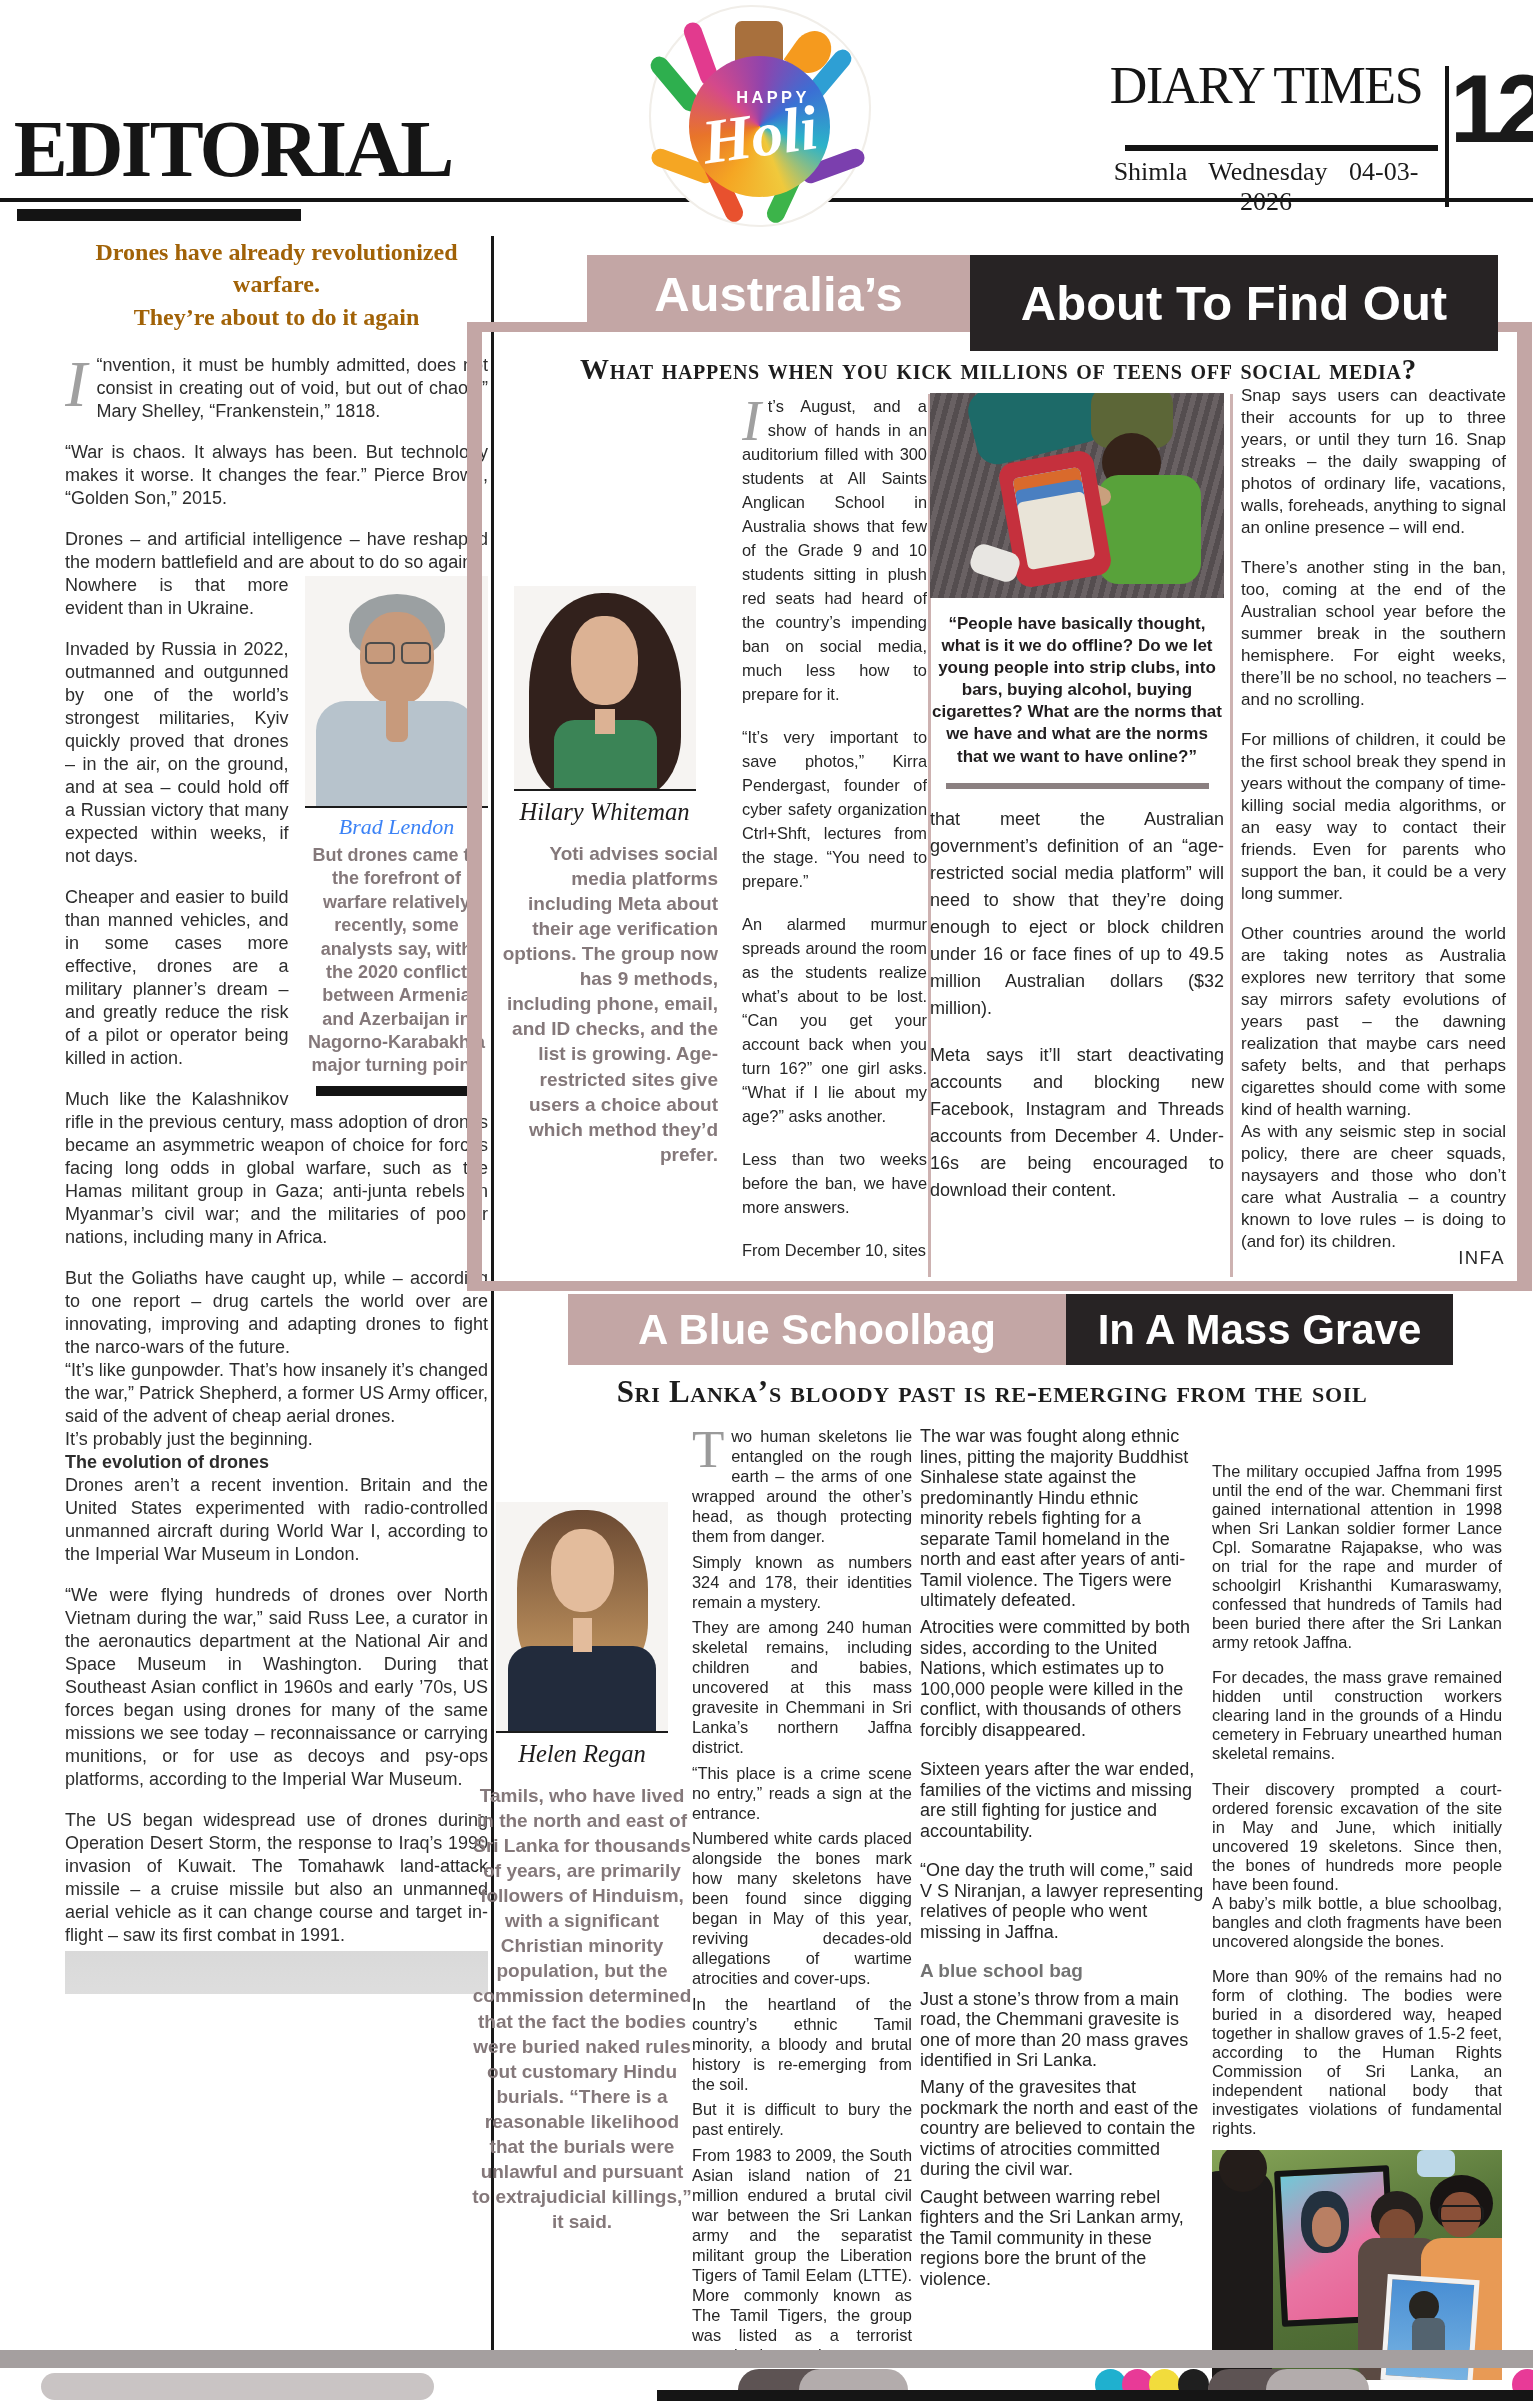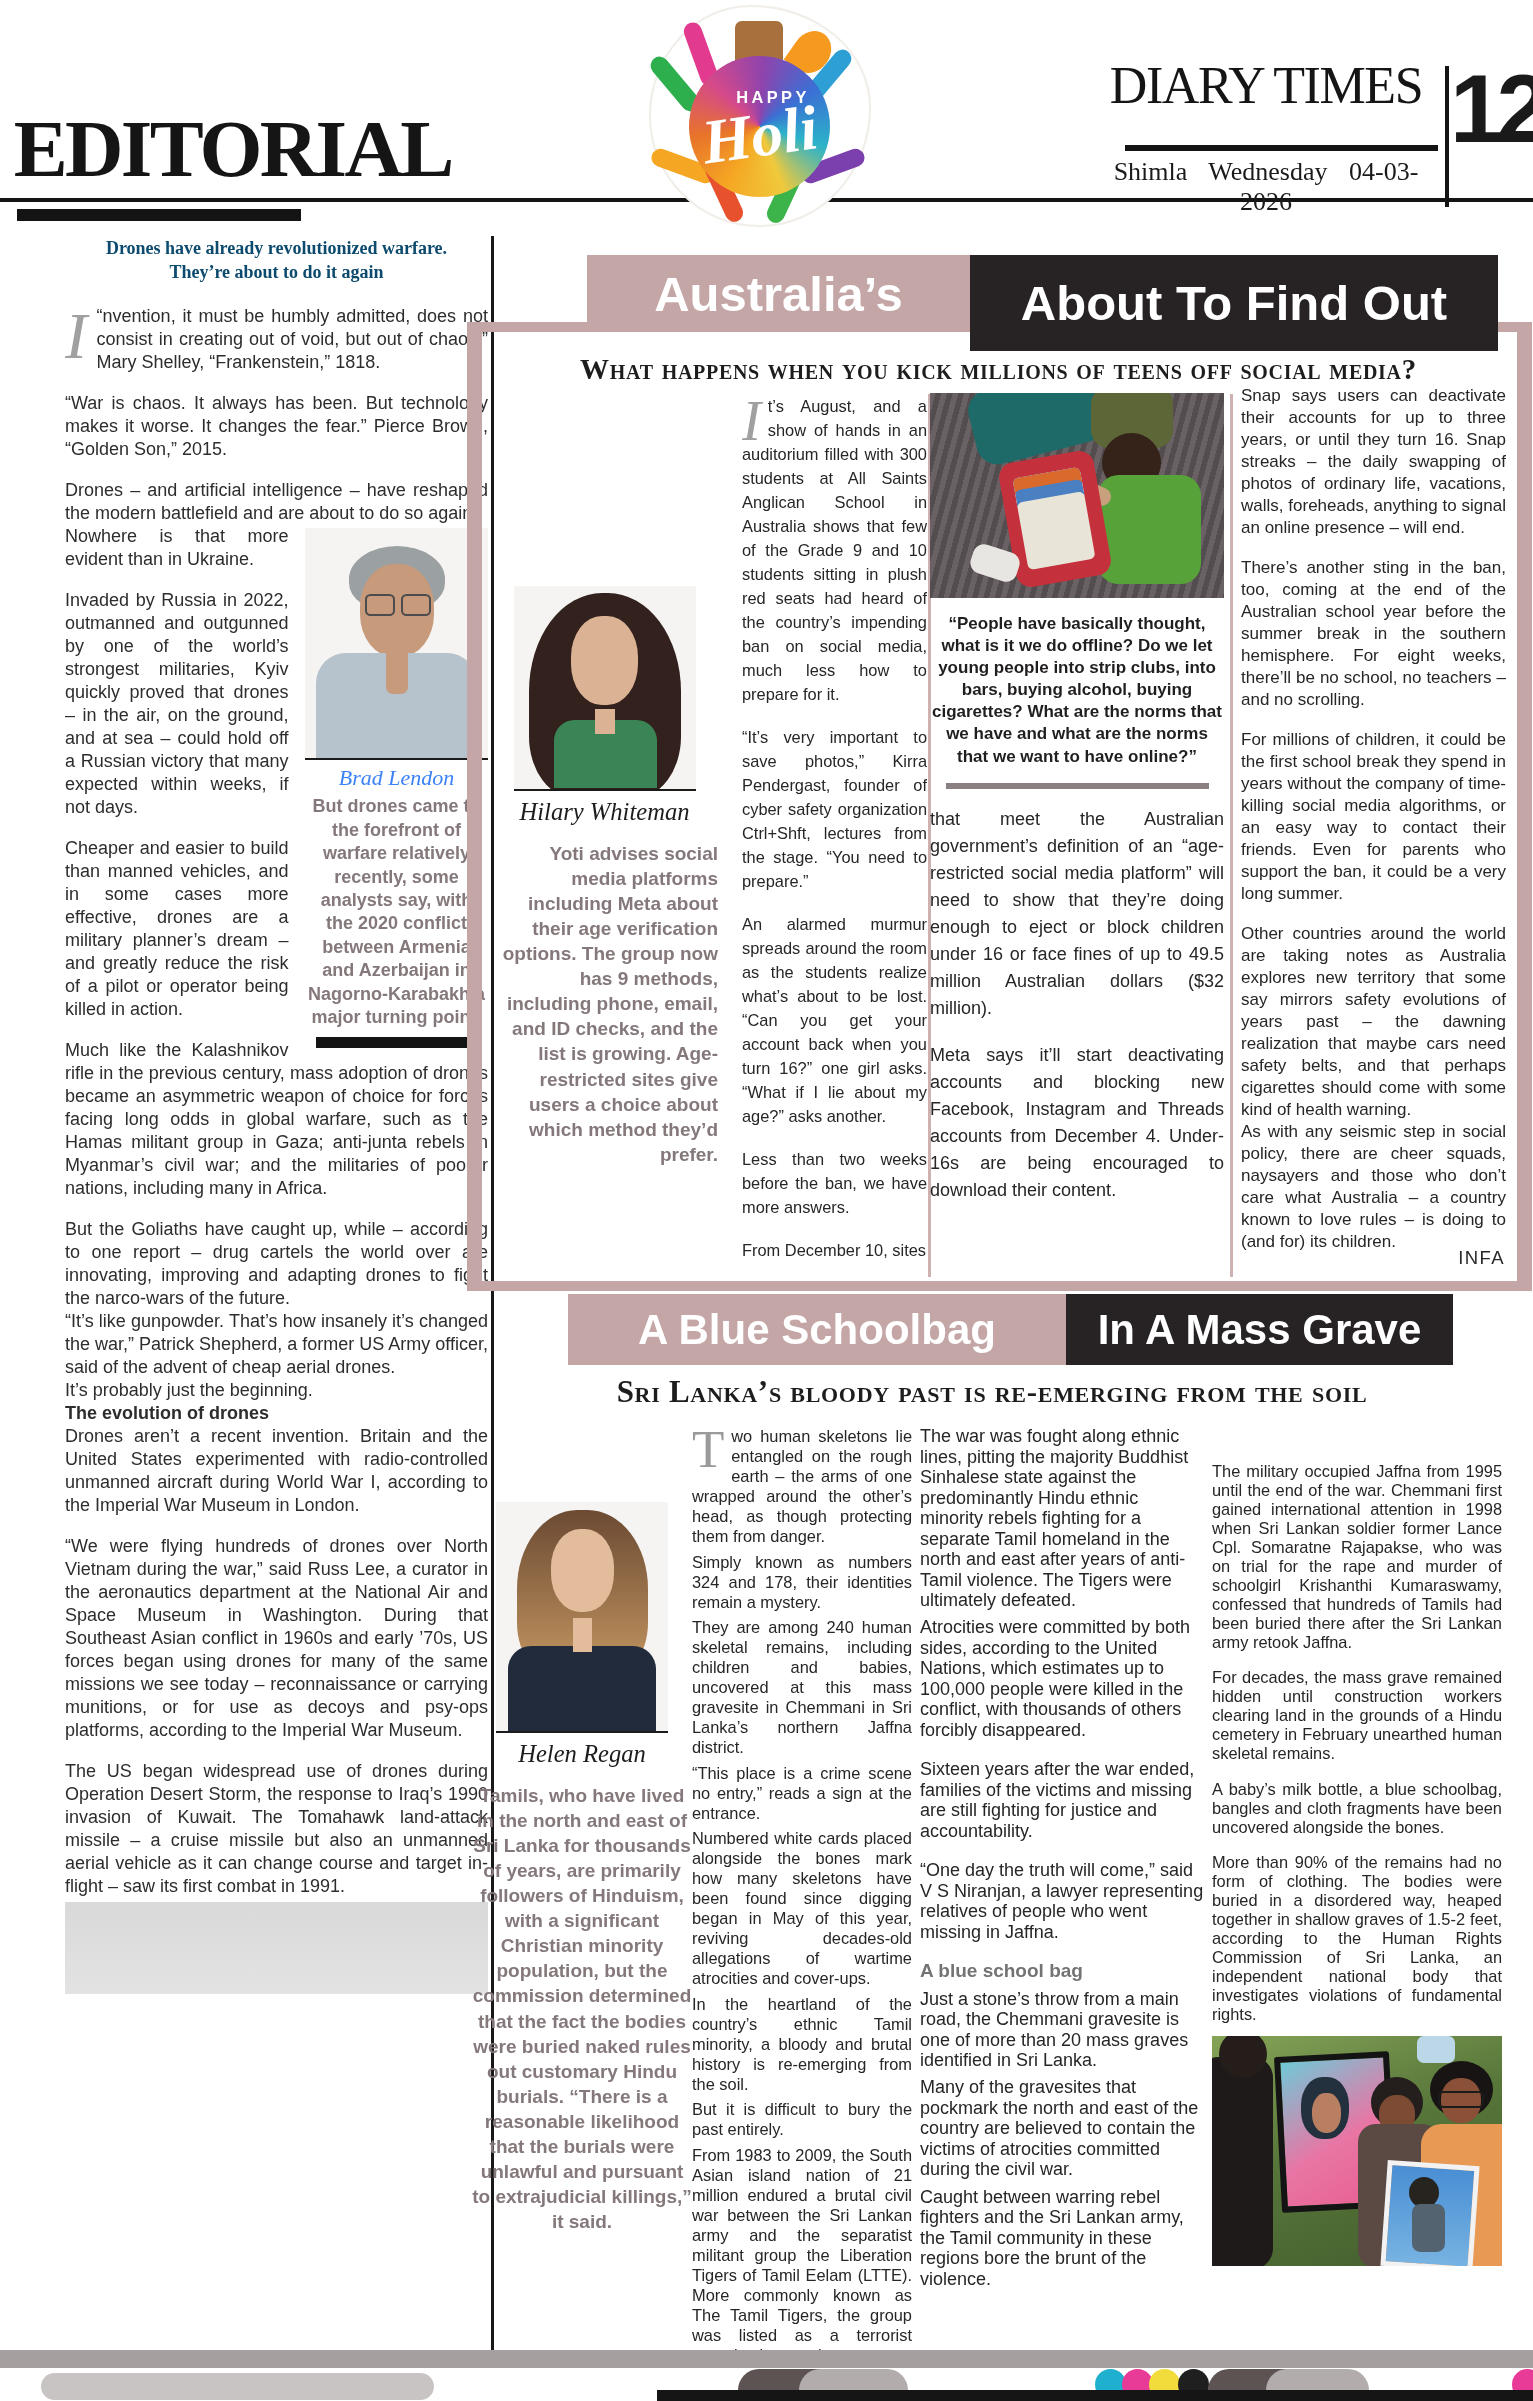--- a/index.html
+++ b/index.html
@@ -33,22 +33,22 @@
   .holi-happy{color:#fff;font-weight:bold;font-size:16.4px;letter-spacing:3.4px;margin-left:27px;}
   .holi-word{color:#fff;font-family:"Liberation Serif",serif;font-style:italic;font-weight:bold;
              font-size:63px;line-height:.9;transform:rotate(-8deg);}
   .holi-drum{position:absolute;left:88px;top:18px;width:48px;height:41px;background:#a8703d;
              border-radius:6.8px;border-bottom:5.5px solid #7c4f28;}
   .holi-flame{position:absolute;left:146px;top:27px;width:37px;height:44px;background:#f59a1e;
               border-radius:50% 50% 50% 0;transform:rotate(35deg);}
 
   
   .ed-col{left:65px;top:236px;width:423px;height:1758px;overflow:hidden;}
-  .kicker{font-family:"Liberation Serif",serif;font-weight:bold;font-size:18px;line-height:1.35;
-          text-align:center;color:#0c4a6e;margin:0 0 20.5px;}
+  .kicker{font-family:"Liberation Serif",serif;font-weight:bold;font-size:24px;line-height:1.35;
+          text-align:center;color:#a16207;margin:0 0 20.5px;}
   .ed-col p{font-size:18px;line-height:23px;text-align:justify;margin:0 0 18px;color:#2d2d2d;}
   .ed-col p.tight{margin-bottom:0;}
   .crosshead{font-weight:bold;color:#737373;}
   .dc{float:left;font-family:"Liberation Serif",serif;font-style:italic;color:#a0a0a0;
       font-size:66px;line-height:.72;margin:6.8px 9.6px 0 0;}
   .dc.upright{font-style:normal;color:#9a9a9a;}
 
   .brad-box{float:right;width:183px;margin:2.7px 0 11px 16.4px;}
   .byline-name{font-family:"Liberation Serif",serif;font-style:italic;font-size:22px;
                text-align:center;color:#3b82f6;margin:5.5px 0 4.1px;}
@@ -307,20 +307,21 @@
     <p class="gap">“One day the truth will come,” said V S Niranjan, a lawyer representing relatives of people who went missing in Jaffna.</p>
     <p class="crosshead">A blue school bag</p>
     <p>Just a stone’s throw from a main road, the Chemmani gravesite is one of more than 20 mass graves identified in Sri Lanka.</p>
     <p>Many of the gravesites that pockmark the north and east of the country are believed to contain the victims of atrocities committed during the civil war.</p>
     <p>Caught between warring rebel fighters and the Sri Lankan army, the Tamil community in these regions bore the brunt of the violence.</p>
   </div>
 
   <div class="abs sl-col3">
     <p>The military occupied Jaffna from 1995 until the end of the war. Chemmani first gained international attention in 1998 when Sri Lankan soldier former Lance Cpl. Somaratne Rajapakse, who was on trial for the rape and murder of schoolgirl Krishanthi Kumaraswamy, confessed that hundreds of Tamils had been buried there after the Sri Lankan army retook Jaffna.</p>
     <p>For decades, the mass grave remained hidden until construction workers clearing land in the grounds of a Hindu cemetery in February unearthed human skeletal remains.</p>
+    <p class="tight">Their discovery prompted a court-ordered forensic excavation of the site in May and June, which initially uncovered 19 skeletons. Since then, the bones of hundreds more people have been found.</p>
     <p>A baby’s milk bottle, a blue schoolbag, bangles and cloth fragments have been uncovered alongside the bones.</p>
     <p class="tight">More than 90% of the remains had no form of clothing. The bodies were buried in a disordered way, heaped together in shallow graves of 1.5-2 feet, according to the Human Rights Commission of Sri Lanka, an independent national body that investigates violations of fundamental rights.</p>
 
     <div class="photo-protest">
       <div class="hs" style="left:-13.7px;top:20.5px;width:75px;height:212px;border-radius:20.5px;background:#1d1a19;"></div>
       <div class="hs" style="left:6.8px;top:-6.8px;width:48px;height:48px;border-radius:50%;background:#241d1a;"></div>
       <div class="hs" style="left:205px;top:0px;width:38px;height:27px;border-radius:6.8px;background:#bcd8e8;"></div>
       <div class="hs" style="left:66px;top:18px;width:103px;height:144px;border:6.8px solid #141414;background:linear-gradient(150deg,#6fc9d8 0%,#e876a4 55%,#e85f92 100%);transform:rotate(-3deg);border-radius:2.7px;"></div>
       <div class="hs" style="left:89px;top:41px;width:48px;height:62px;border-radius:45%;background:#23313f;"></div>
       <div class="hs" style="left:100px;top:57px;width:29px;height:40px;border-radius:46%;background:#b97f63;"></div>

